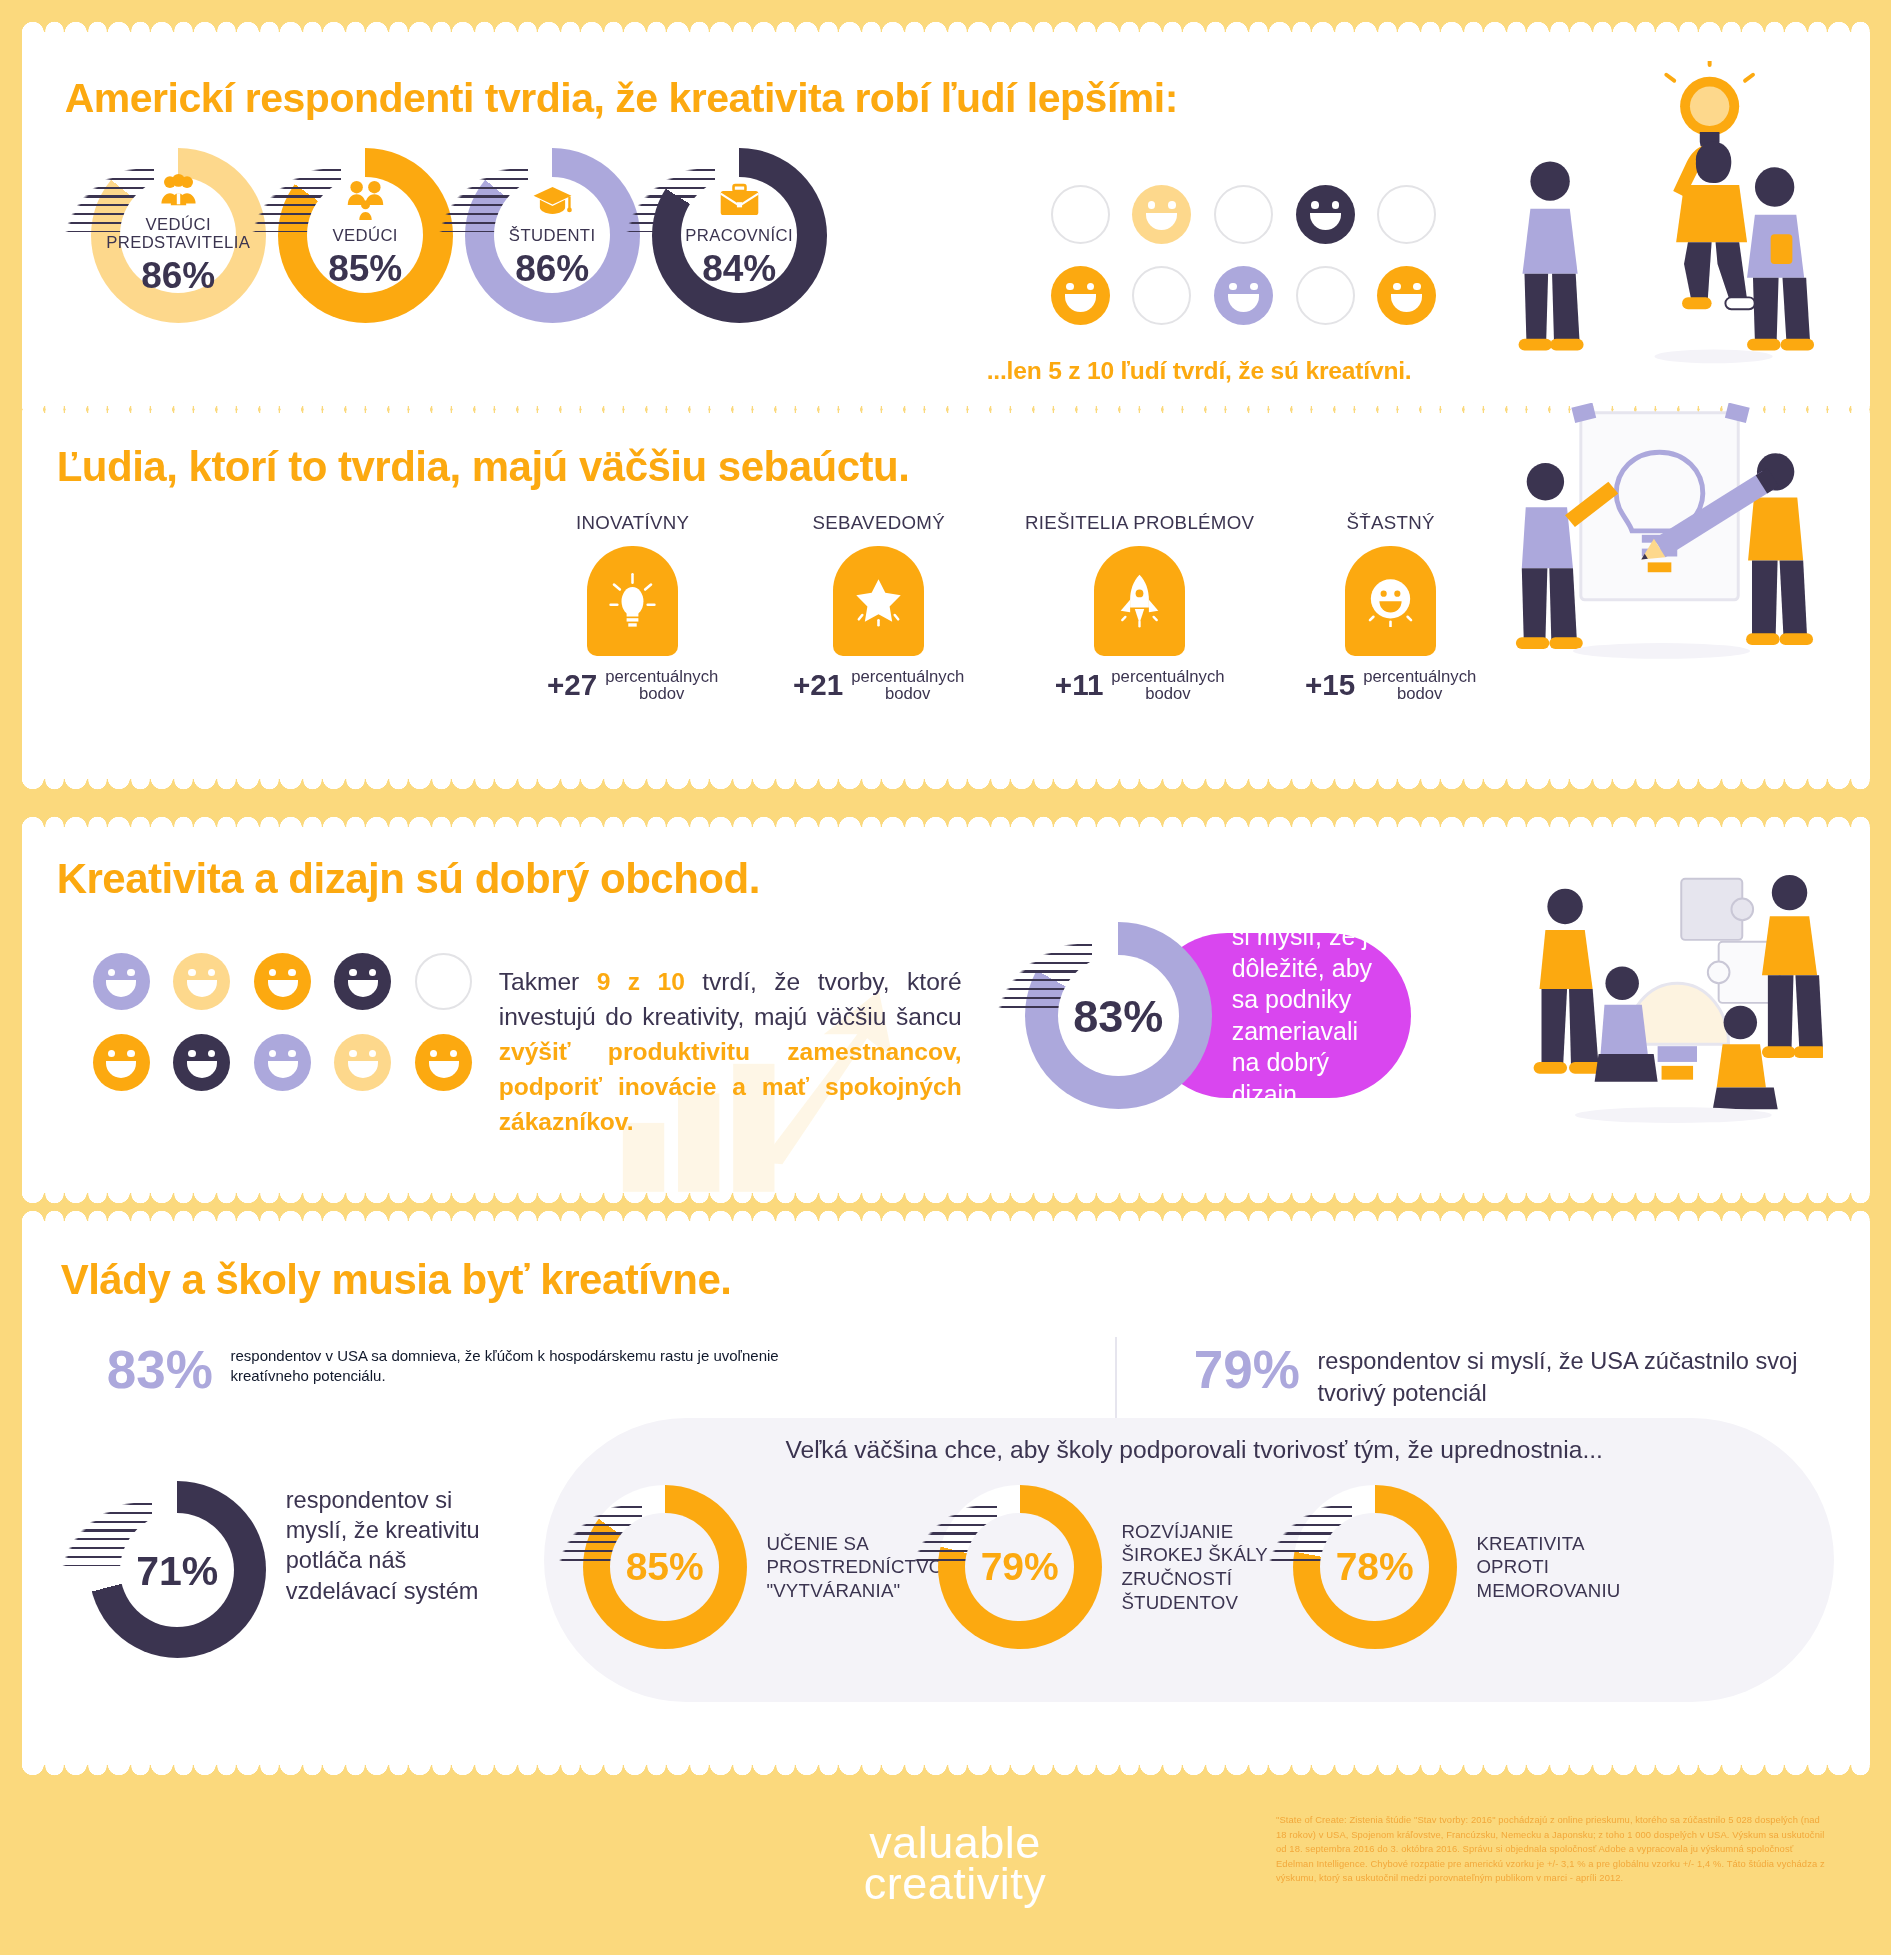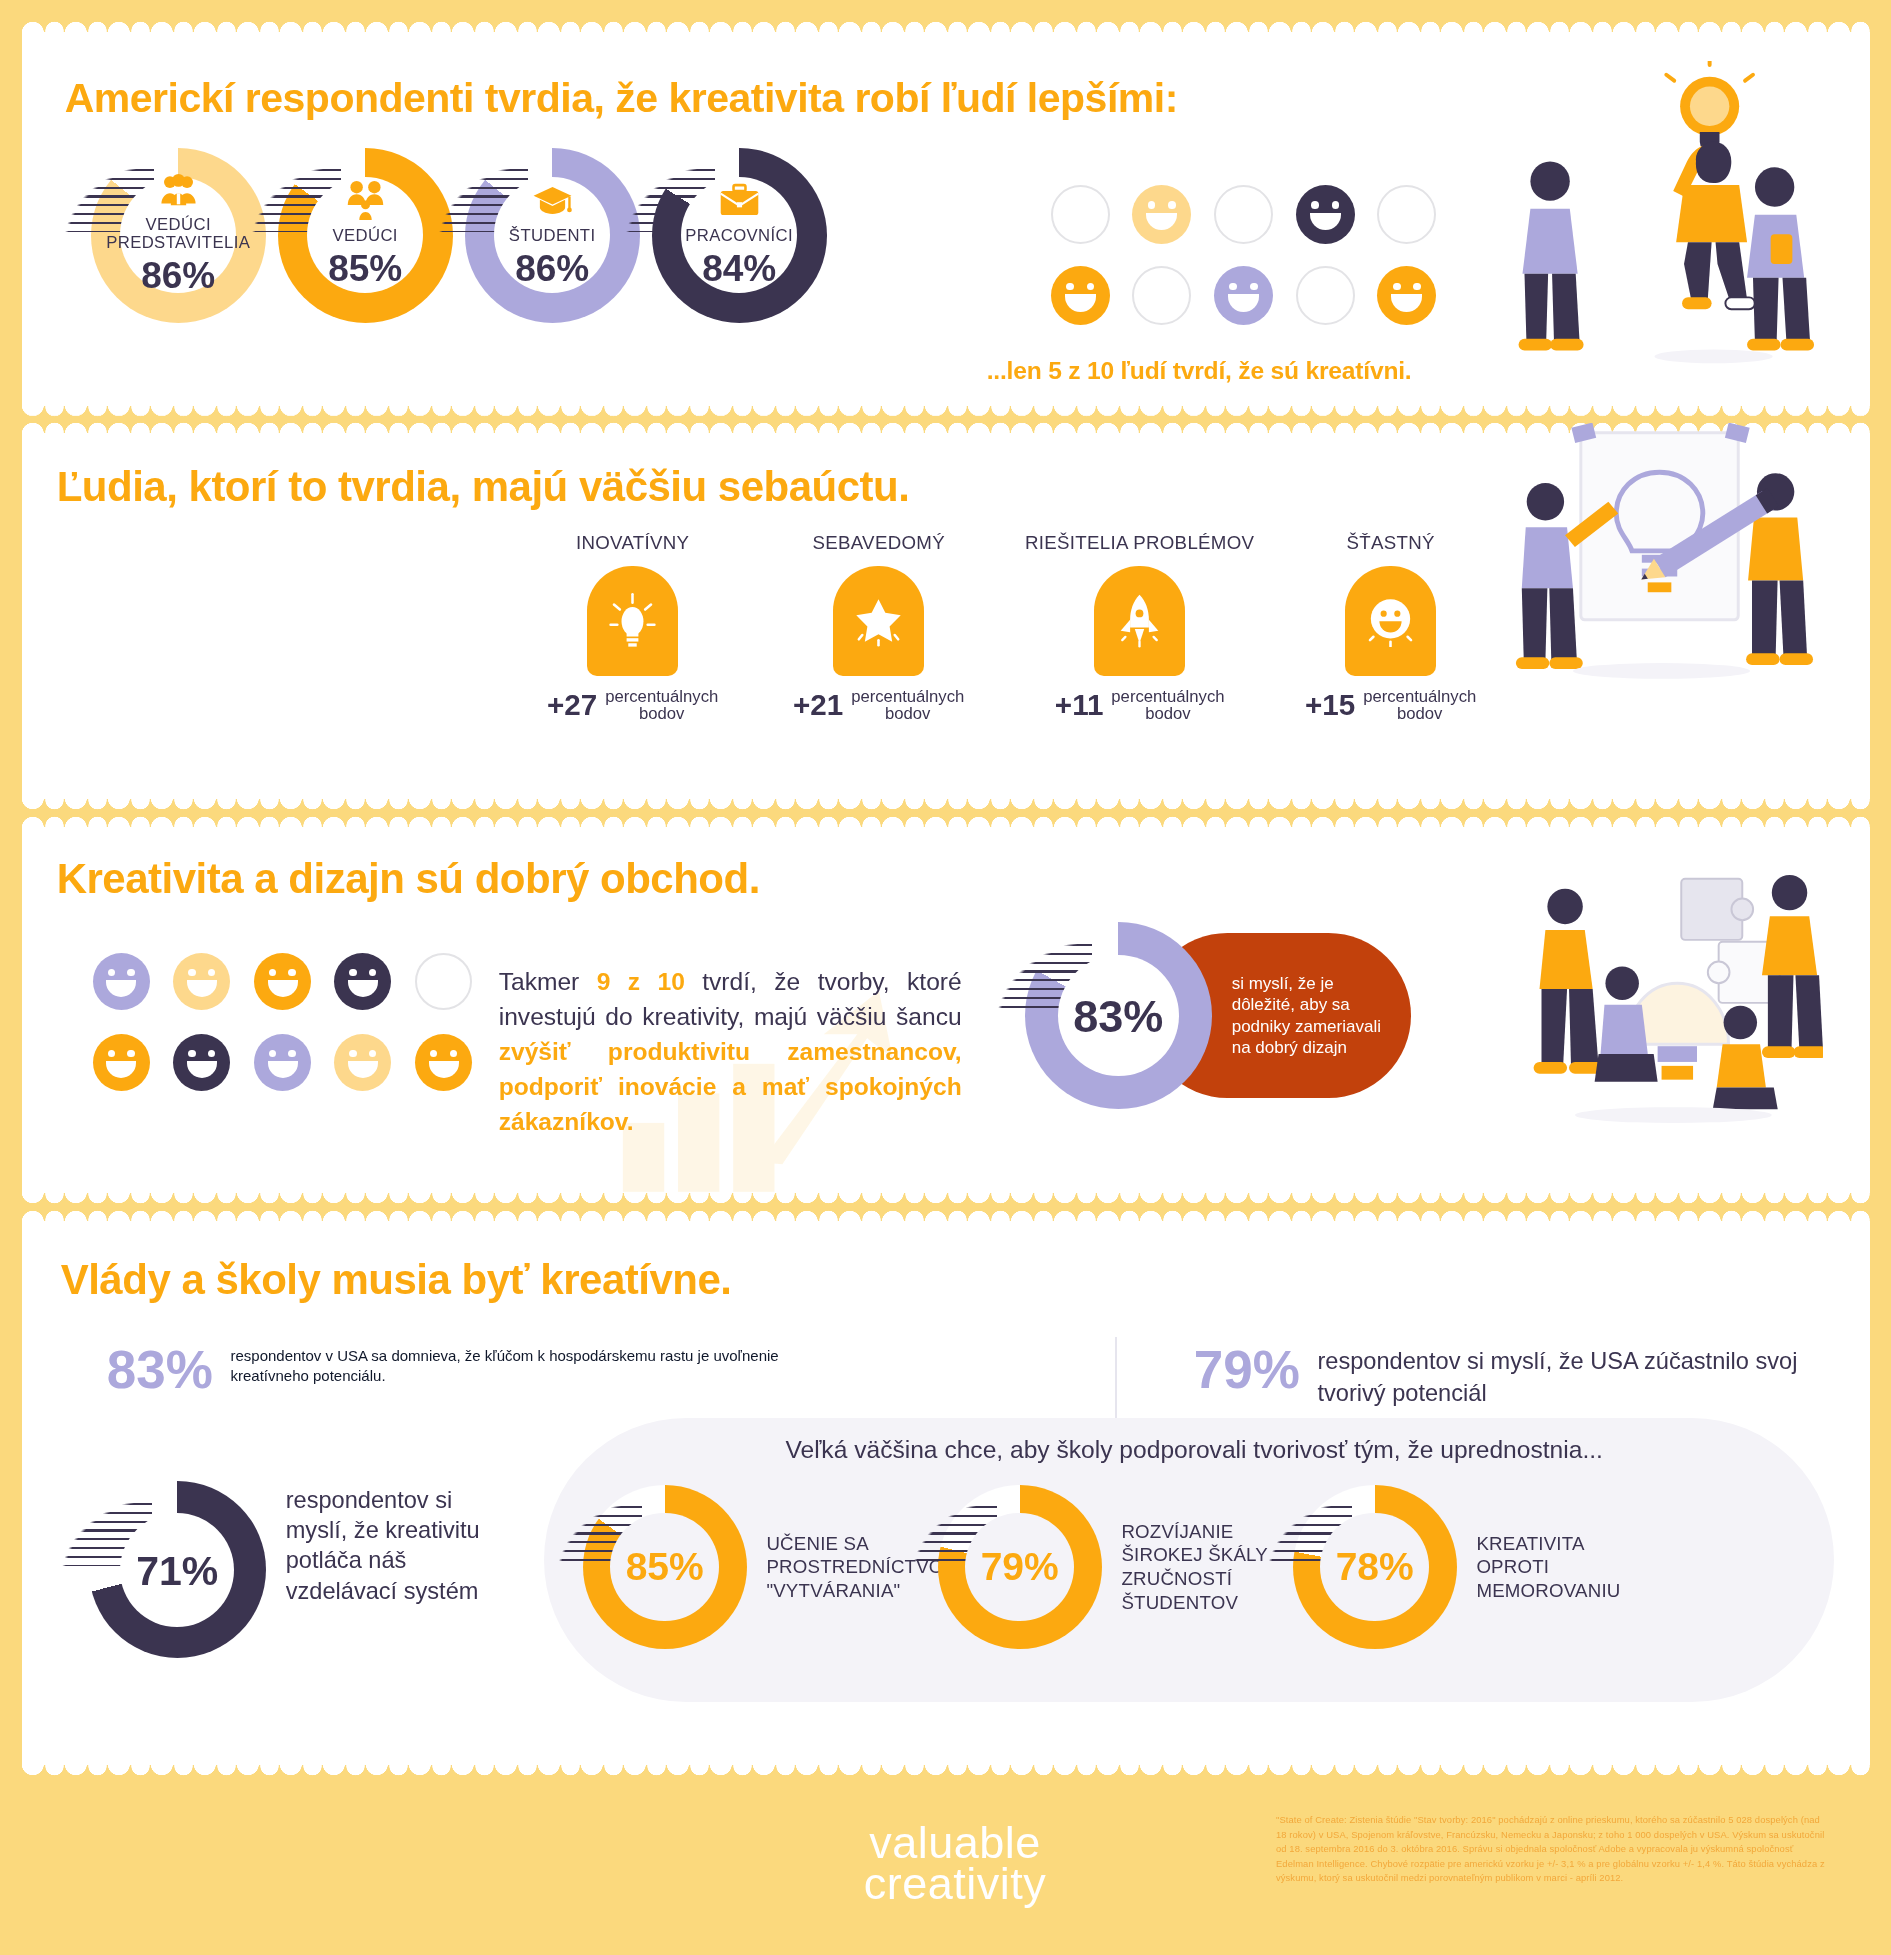--- a/index.html
+++ b/index.html
@@ -34,21 +34,21 @@
       radial-gradient(circle at 32.5px 13.8px, #ffffff 8.9px, rgba(255,255,255,0) 9.4px);
   }
   .panel::after {
     bottom: -14.8px;
     background-image:
       radial-gradient(circle at 10.8px 0px, #ffffff 10.8px, rgba(255,255,255,0) 11.3px),
       radial-gradient(circle at 32.5px 2px, #ffffff 8.9px, rgba(255,255,255,0) 9.4px);
   }
 
   #panel1 { top: 31.5px;   height: 374px; }
-  #panel2 { top: 433px;  height: 366px; }
+  #panel2 { top: 413px;  height: 366px; }
   #panel3 { top: 827px;  height: 366px; }
   #panel4 { top: 1221px; height: 544px; }
 
   
   .h-title {
     color: #FCA910;
     font-weight: 800;
     letter-spacing: -0.5px;
     font-size: 42px;
   }
@@ -103,23 +103,23 @@
   }
   .pill-cap { font-size: 18.7px; color:#3b3450; letter-spacing:0.3px; text-align:center;}
   .pp-num { font-size: 29.6px; font-weight: 800; color:#3b3450; }
   .pp-unit { font-size: 16.7px; color:#3b3450; line-height:1.05; }
 
   
   .body-txt { font-size: 24.6px; color:#3b3450; line-height:1.42; }
   .orange-b { color:#FCA910; font-weight:800; }
 
   .pill-dark {
-    background:#c2410c; color:#fff; border-radius: 984px;
+    background:#d946ef; color:#fff; border-radius: 984px;
     display:flex; align-items:center;
-    font-size: 17px; line-height:1.26;
+    font-size: 25px; line-height:1.26;
   }
   .lav-big { font-size: 53px; font-weight: 800; color:#ACA8DC; }
 
   .soft-pill { background:#F4F3F8; border-radius: 984px; }
 
   .foot-note {
     font-size: 9.4px; color:#F2A83B; line-height: 1.55; letter-spacing:0.1px;
   }
   .logo-wrap { color:#fff; text-align:center; }
   .logo-l1 { font-size: 45px; letter-spacing: 0.5px; line-height:.92; }

